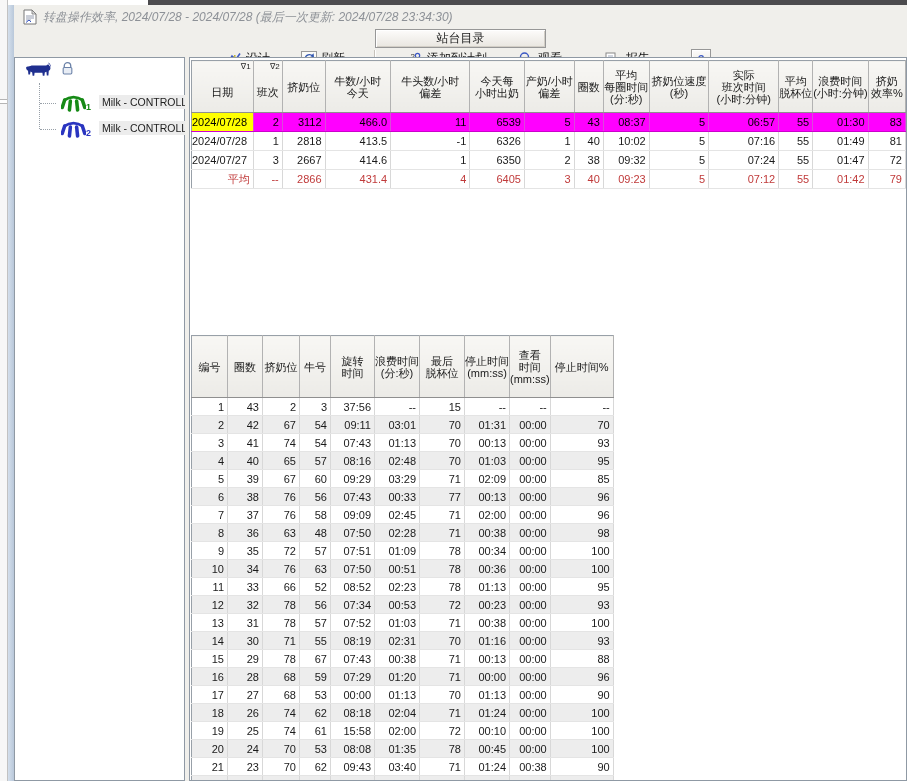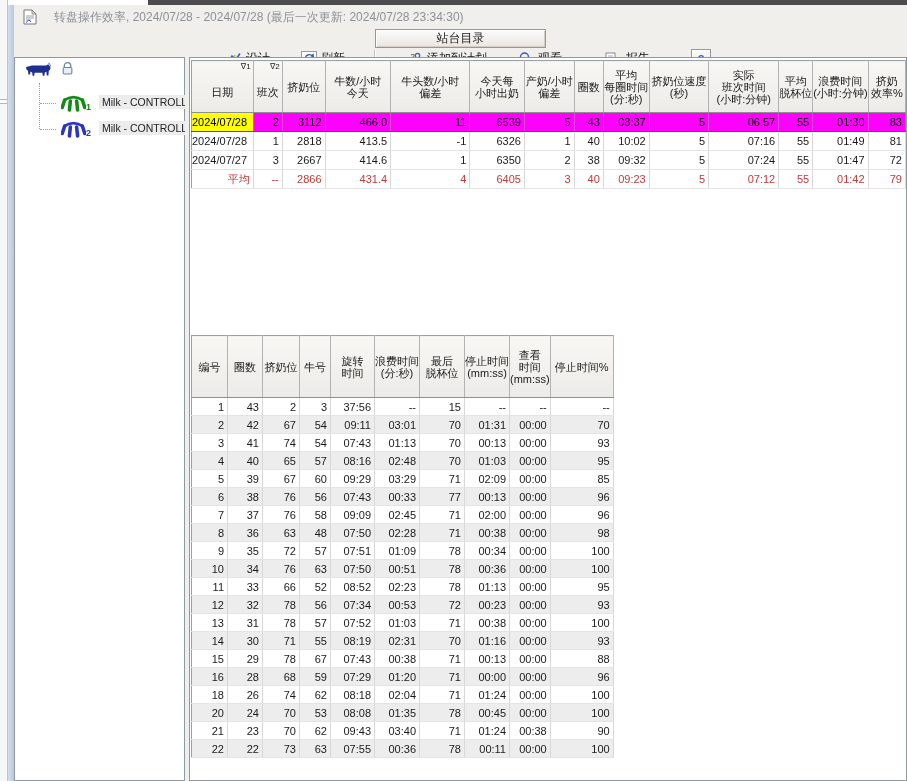--- a/index.html
+++ b/index.html
@@ -9,21 +9,21 @@
   
   .top-dark-strip{position:absolute;left:148px;top:0;right:0;height:6px;background:#4c4b4e;}
   .left-strip{position:absolute;left:0;top:0;width:7px;height:781px;background:#f7f7f7;border-right:1px solid #c2c2c2;}
   .left-notch{position:absolute;left:0;top:99px;width:7px;height:3px;background:#ffffff;border-top:1px solid #b5b5b5;border-bottom:1px solid #b5b5b5;}
 
   
   .window{position:absolute;left:8px;top:5px;right:0;bottom:0;background:#f0efeb;}
   .frame-left{position:absolute;left:0;top:0;width:6px;bottom:0;background:linear-gradient(90deg,#d4dfec,#b9c8da);}
   .win-inner{position:absolute;left:6px;top:0;right:0;bottom:0;}
 
-  .titlebar{height:24px;display:flex;align-items:center;gap:17px;padding-left:9px;font-size:12px;color:#8d9197;}
+  .titlebar{height:24px;display:flex;align-items:center;gap:6px;padding-left:9px;font-size:12px;color:#8d9197;font-style:italic;}
   .titlebar svg{flex:0 0 auto;}
 
   .toolbar-row{height:28px;display:flex;align-items:center;flex-direction:column;}
   .sidebar-header{width:171px;height:21px;box-sizing:border-box;display:flex;align-items:center;justify-content:center;
     font-size:12px;color:#1a1a1a;background:linear-gradient(#fdfcfb,#e9e6e0);
     border:1px solid #979797;box-shadow:inset 1px 1px 0 #ffffff, inset -1px -1px 0 #d2cec6;}
   .toolbar{flex:1;display:flex;align-items:center;padding-left:10px;gap:19px;}
   .tbtn{display:flex;align-items:center;gap:4px;padding:2px 6px;font-size:12px;color:#111;cursor:default;}
   .tsep{width:1px;height:18px;background:#c6c2bb;border-right:1px solid #ffffff;margin:0 4px;}
   .caret{width:0;height:0;border-left:3px solid transparent;border-right:3px solid transparent;border-top:4px solid #222;margin-left:2px;}
@@ -631,28 +631,52 @@
                     <td>68</td>
                     <td>59</td>
                     <td>07:29</td>
                     <td>01:20</td>
                     <td>71</td>
                     <td>00:00</td>
                     <td>00:00</td>
                     <td>96</td>
                   </tr>
                   <tr class="normal">
+                    <td>17</td>
+                    <td>27</td>
+                    <td>68</td>
+                    <td>53</td>
+                    <td>00:00</td>
+                    <td>01:13</td>
+                    <td>70</td>
+                    <td>01:13</td>
+                    <td>00:00</td>
+                    <td>90</td>
+                  </tr>
+                  <tr class="normal">
                     <td>18</td>
                     <td>26</td>
                     <td>74</td>
                     <td>62</td>
                     <td>08:18</td>
                     <td>02:04</td>
                     <td>71</td>
                     <td>01:24</td>
+                    <td>00:00</td>
+                    <td>100</td>
+                  </tr>
+                  <tr class="normal">
+                    <td>19</td>
+                    <td>25</td>
+                    <td>74</td>
+                    <td>61</td>
+                    <td>15:58</td>
+                    <td>02:00</td>
+                    <td>72</td>
+                    <td>00:10</td>
                     <td>00:00</td>
                     <td>100</td>
                   </tr>
                   <tr class="normal">
                     <td>20</td>
                     <td>24</td>
                     <td>70</td>
                     <td>53</td>
                     <td>08:08</td>
                     <td>01:35</td>

